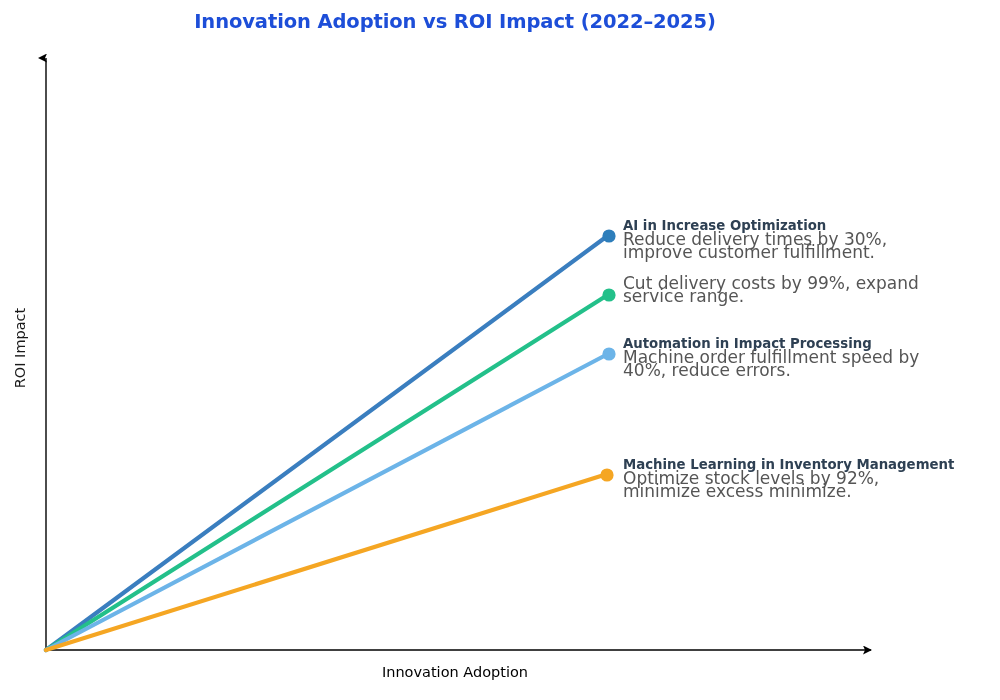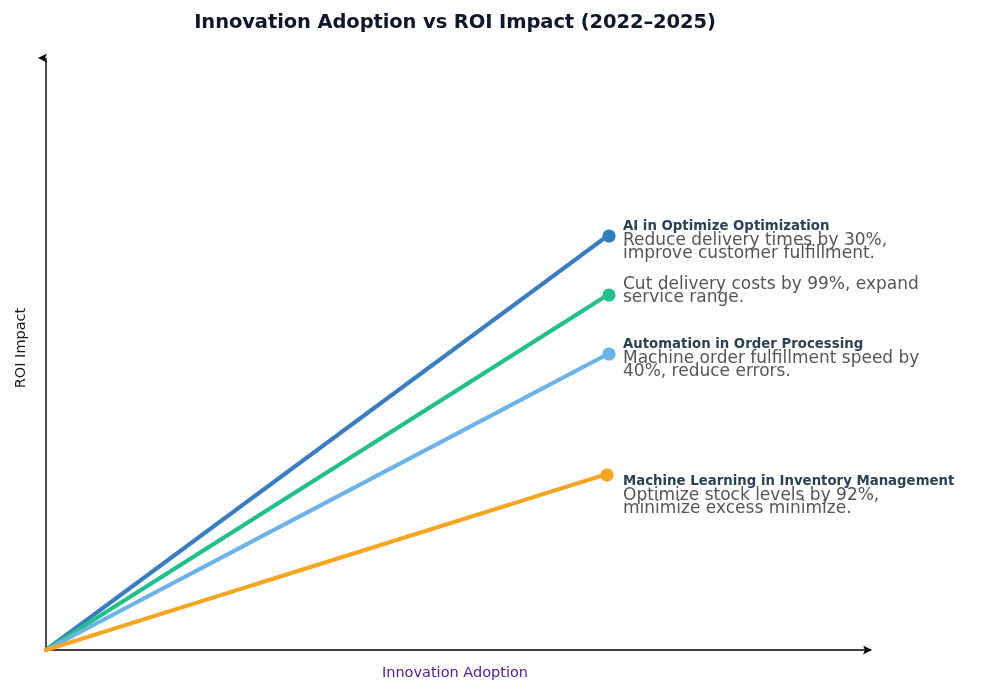--- a/index.html
+++ b/index.html
@@ -23,33 +23,33 @@
   }
 
   .chart-title {
     position: absolute;
     left: 0;
     top: 10px;
     width: 910px;
     text-align: center;
     font-size: 19.5px;
     font-weight: bold;
-    color: #0f172a;
+    color: #1d4ed8;
     letter-spacing: -0.1px;
     font-family: "DejaVu Sans", "Liberation Sans", sans-serif;
   }
 
   .axis-label-x {
     position: absolute;
     left: 0;
     top: 664px;
     width: 910px;
     text-align: center;
     font-size: 14.5px;
-    color: #4c1d95;
+    color: #000000;
     font-family: "DejaVu Sans", "Liberation Sans", sans-serif;
   }
 
   .axis-label-y {
     position: absolute;
     left: -40px;
     top: 340px;
     width: 120px;
     text-align: center;
     font-size: 14.5px;
@@ -115,37 +115,37 @@
 
     <g>
       <circle cx="609" cy="236" r="6.6" fill="#2e7ebb"></circle>
       <circle cx="609" cy="295" r="6.6" fill="#23c08a"></circle>
       <circle cx="609" cy="354" r="6.6" fill="#6cb4e8"></circle>
       <circle cx="607" cy="475" r="6.6" fill="#f5a623"></circle>
     </g>
   </svg>
 
   <div class="annotation" style="left:623px; top:218px;">
-    <div class="ann-title">AI in Optimize Optimization</div>
+    <div class="ann-title">AI in Increase Optimization</div>
     <div class="ann-desc">Reduce delivery times by 30%,</div>
     <div class="ann-desc">improve customer fulfillment.</div>
   </div>
 
   <div class="annotation" style="left:623px; top:277px;">
     <div class="ann-desc">Cut delivery costs by 99%, expand</div>
     <div class="ann-desc">service range.</div>
   </div>
 
   <div class="annotation" style="left:623px; top:336px;">
-    <div class="ann-title">Automation in Order Processing</div>
+    <div class="ann-title">Automation in Impact Processing</div>
     <div class="ann-desc">Machine order fulfillment speed by</div>
     <div class="ann-desc">40%, reduce errors.</div>
   </div>
 
-  <div class="annotation" style="left:623px; top:457px;margin-top:16px;">
+  <div class="annotation" style="left:623px; top:457px;">
     <div class="ann-title">Machine Learning in Inventory Management</div>
     <div class="ann-desc">Optimize stock levels by 92%,</div>
     <div class="ann-desc">minimize excess minimize.</div>
   </div>
 
   <div class="axis-label-x">Innovation Adoption</div>
 
   <div class="axis-label-y">ROI Impact</div>
 
 </div>

